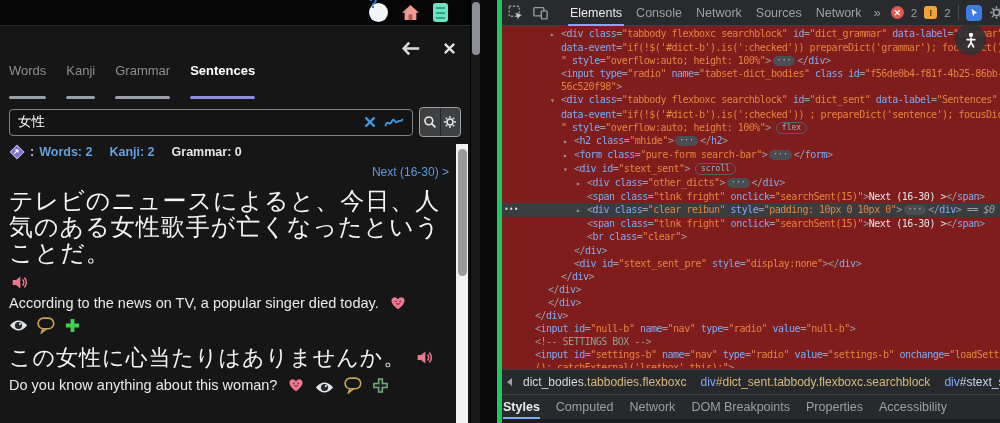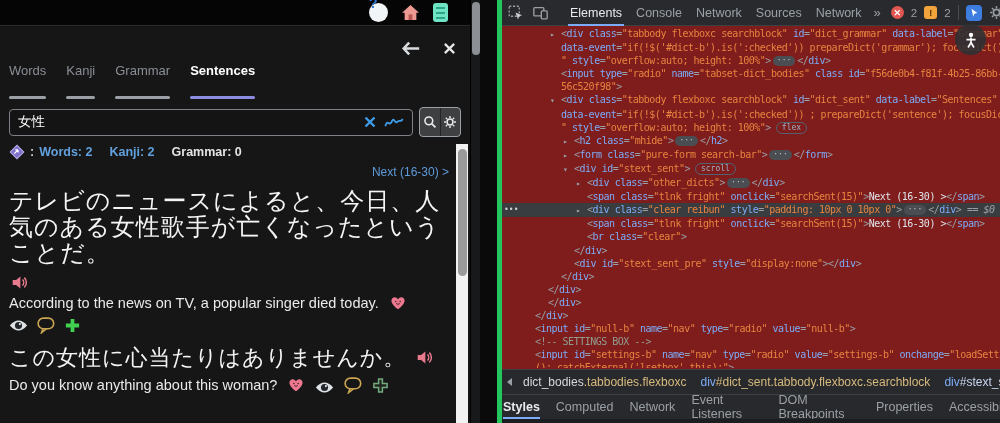--- a/index.html
+++ b/index.html
@@ -401,21 +401,20 @@
         </div>
       <span class="crumb-arrow">
           <span class="tri-right"></span>
         </span>
     </div>
 
     <div class="styles-tabs">
       <span class="ptab active">Styles</span>
       <span class="ptab">Computed</span>
       <span class="ptab">Network</span>
-      <span class="ptab">Event Listeners</span>
       <span class="ptab">DOM Breakpoints</span>
       <span class="ptab">Properties</span>
       <span class="ptab">Accessibility</span>
     </div>
     <div class="styles-strip"></div>
   </div>
 
   <div class="cursor-overlay">
     <svg viewBox="0 0 24 24" width="20" height="20">
         <circle cx="12" cy="6" r="2.6" fill="#ffffff"></circle>

